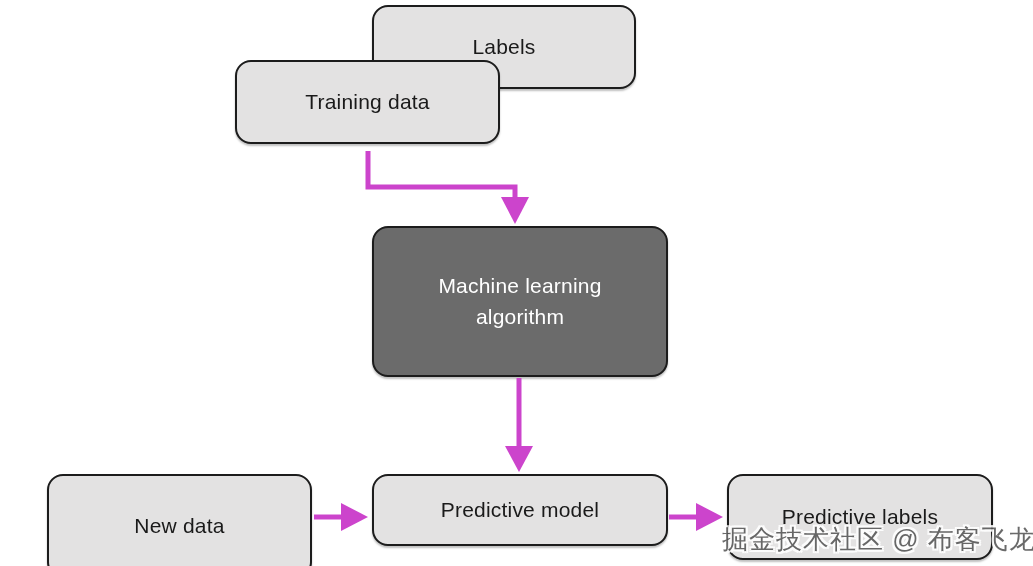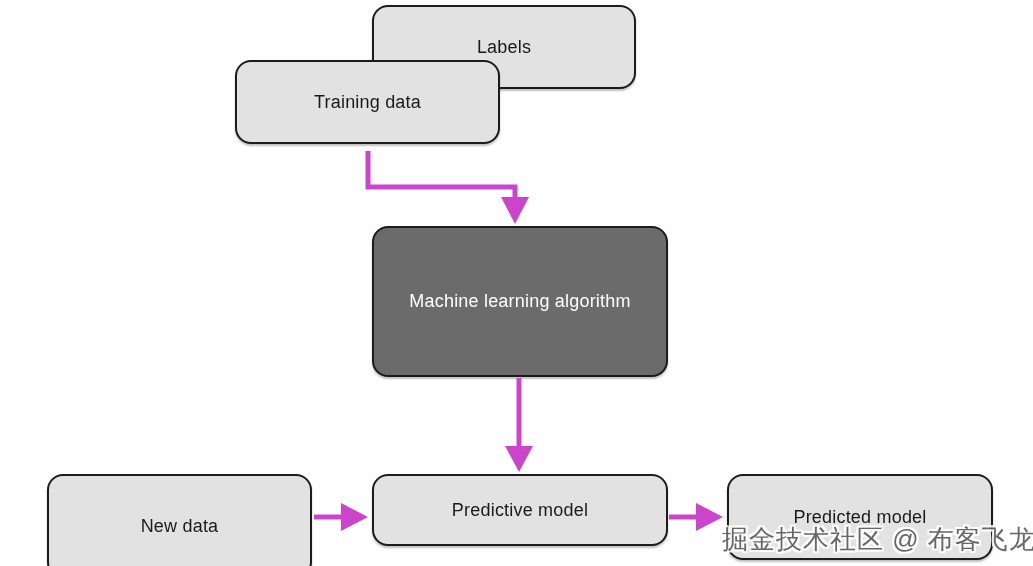--- a/index.html
+++ b/index.html
@@ -17,21 +17,21 @@
   }
   .node {
     position: absolute;
     display: flex;
     align-items: center;
     justify-content: center;
     text-align: center;
     border: 2px solid var(--box-border, #1c1c1c);
     border-radius: 16px;
     box-sizing: border-box;
-    font-size: 18px;
+    font-size: 21px;
     letter-spacing: 0.2px;
     color: var(--text-dark, #1a1a1a);
     background: var(--box-light-fill, #e3e2e2);
     box-shadow: 0 2px 2px rgba(0,0,0,0.25);
   }
   .node.dark {
     background: var(--box-dark-fill, #6b6b6b);
     color: var(--text-light, #ffffff);
     line-height: 1.45;
     padding: 16px 24px;
@@ -100,21 +100,21 @@
 
   <div class="node" id="newdata-box">
     <span>New data</span>
   </div>
 
   <div class="node" id="predictive-box">
     <span>Predictive model</span>
   </div>
 
   <div class="node" id="predicted-box">
-    <span>Predicted model</span>
+    <span>Predictive labels</span>
   </div>
 
   <svg id="arrow-layer" viewBox="0 0 1033 566" xmlns="http://www.w3.org/2000/svg">
 
     <g>
       <path class="arrow-line" d="M368 151 L368 187 L515 187 L515 197"></path>
       <polygon class="arrow-head" points="501,197 529,197 515,224"></polygon>
     </g>
 
     <g>

